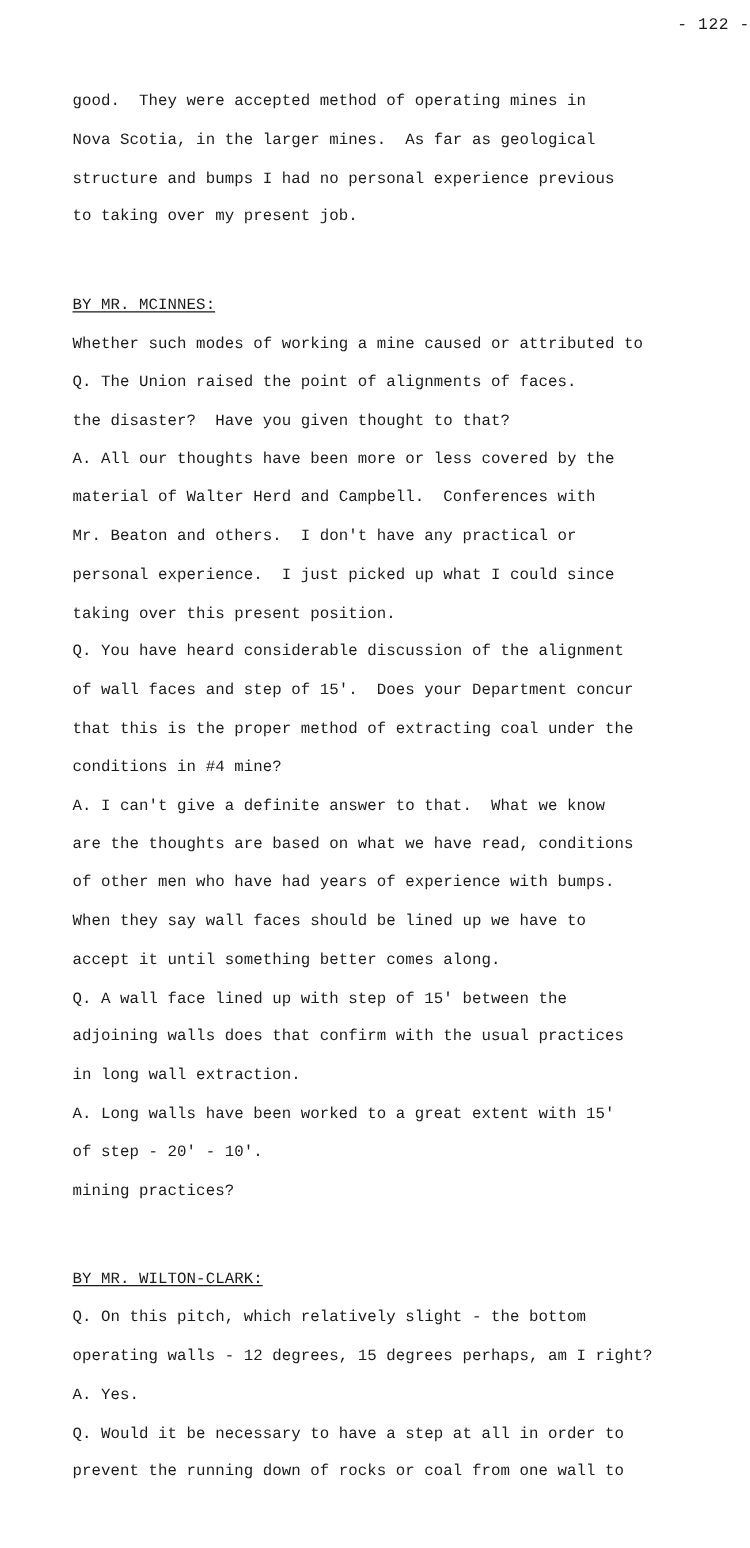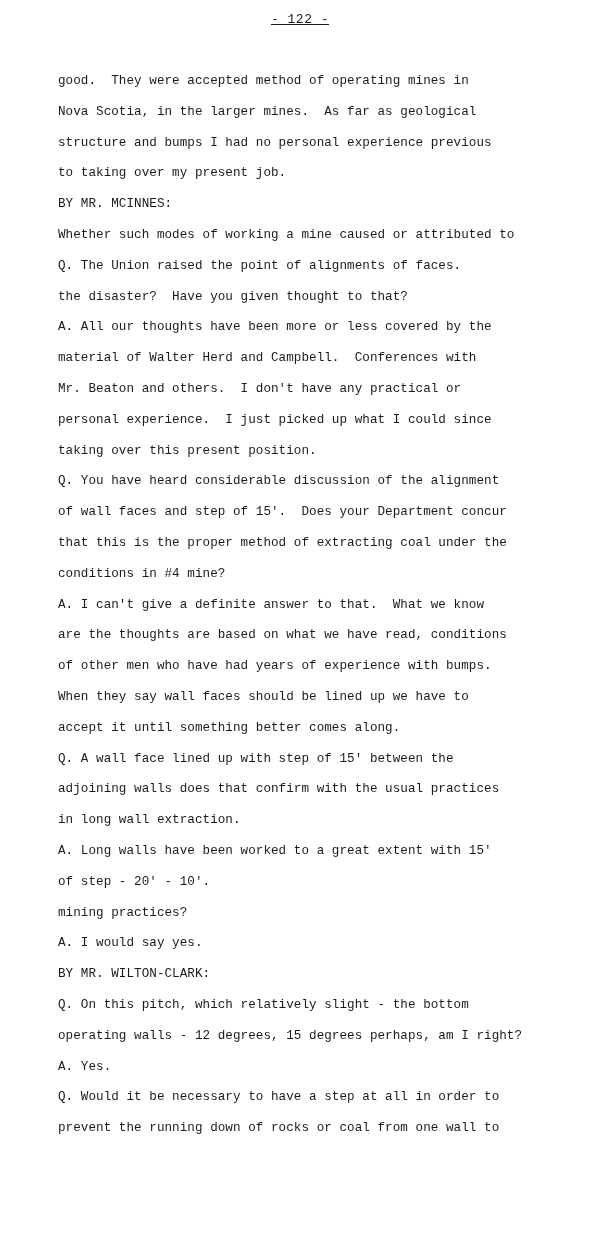--- a/index.html
+++ b/index.html
@@ -13,41 +13,42 @@
       overflow: hidden;
       position: relative;
       font-family: "Liberation Mono", "DejaVu Sans Mono", monospace;
       color: #1a1a1a;
     }
     .page-number {
       position: absolute;
       top: 12px;
       left: 0;
       width: 100%;
-      text-align: center;
+      text-align: right;
       font-size: 13px;
       letter-spacing: 0.5px;
-      text-decoration: underline;
     }
     .content {
       position: absolute;
       top: 71px;
       left: 58px;
       width: 520px;
     }
     .line {
       display: block;
       height: 30.8px;
       line-height: 20px;
       font-size: 12.6px;
       white-space: pre;
       letter-spacing: 0.05px;
     }
     .heading {
+      text-decoration: underline;
       text-underline-offset: 2px;
+      margin-top: 40px;
     }
   </style>
 </head>
 <body>
 
 <div class="page-number">- 122 -</div>
 
 <div class="content">
   <span class="line">good.  They were accepted method of operating mines in</span>
   <span class="line">Nova Scotia, in the larger mines.  As far as geological</span>
@@ -70,20 +71,19 @@
   <span class="line">are the thoughts are based on what we have read, conditions</span>
   <span class="line">of other men who have had years of experience with bumps.</span>
   <span class="line">When they say wall faces should be lined up we have to</span>
   <span class="line">accept it until something better comes along.</span>
   <span class="line">Q. A wall face lined up with step of 15' between the</span>
   <span class="line">adjoining walls does that confirm with the usual practices</span>
   <span class="line">in long wall extraction.</span>
   <span class="line">A. Long walls have been worked to a great extent with 15'</span>
   <span class="line">of step - 20' - 10'.</span>
   <span class="line">mining practices?</span>
-  <span class="line">A. I would say yes.</span>
   <span class="line heading">BY MR. WILTON-CLARK:</span>
   <span class="line">Q. On this pitch, which relatively slight - the bottom</span>
   <span class="line">operating walls - 12 degrees, 15 degrees perhaps, am I right?</span>
   <span class="line">A. Yes.</span>
   <span class="line">Q. Would it be necessary to have a step at all in order to</span>
   <span class="line">prevent the running down of rocks or coal from one wall to</span>
 </div>
 
 </body></html>

